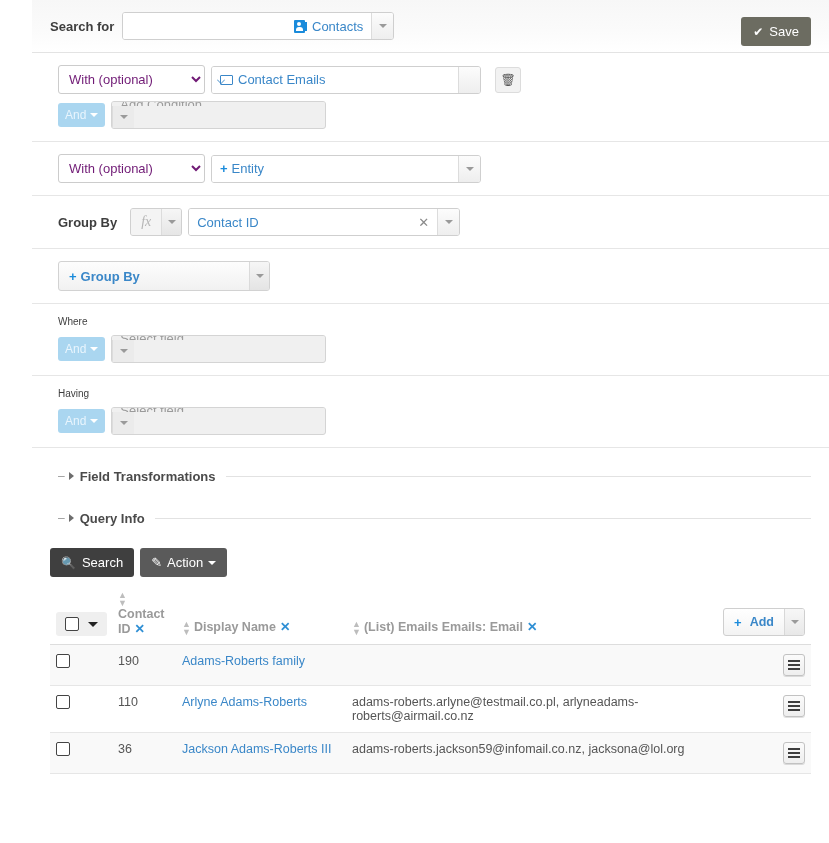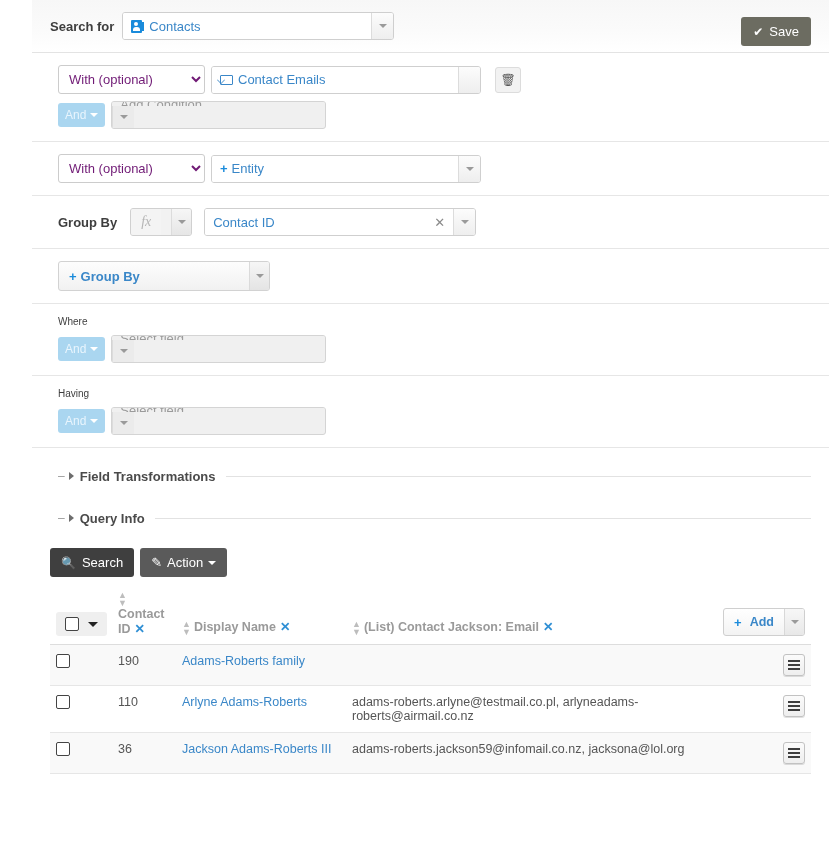--- a/index.html
+++ b/index.html
@@ -59,21 +59,21 @@
   .sel2.muted .sel2-arrow { background: #ebebeb; }
   .caret-sm {
     width: 0; height: 0;
     border-left: 4px solid transparent;
     border-right: 4px solid transparent;
     border-top: 4px solid #9a9a9a;
   }
   .blue-txt { color: #3a87c8; }
 
   .search-for-sel { width: 272px; }
-  .search-for-sel .sel2-body { color: #3a87c8; }
+  .search-for-sel .sel2-body { color: #3a87c8; justify-content: flex-end; }
 
   .icon-contacts {
     display:inline-block; width:13px; height:13px; margin-right:5px;
     position: relative; flex: 0 0 13px;
   }
   .icon-contacts .bk {
     position:absolute; left:0; top:0; width:11px; height:13px;
     background:#1a8bdb; border-radius:1px;
   }
   .icon-contacts .bk::after{
@@ -161,21 +161,21 @@
     border-right:1.4px solid #3a87c8; border-bottom:1.4px solid #3a87c8;
     transform: rotate(45deg) scale(0.62); transform-origin: top left;
   }
   .plus-ico { color:#1a8bdb; font-weight:bold; margin-right:4px; font-size:13px; }
 
   
   .gb-label { font-weight:bold; margin-right:7px; }
   .fx-btn {
     display:inline-flex; align-items:stretch; height:28px;
     border:1px solid #d0d0d0; border-radius:3px; overflow:hidden;
-    background:#f2f2f2; margin-right:6px;gap:10px;
+    background:#f2f2f2; 
   }
   .fx-btn .fx-txt {
     width:30px; display:flex; align-items:center; justify-content:center;
     font-family:"Liberation Serif", serif; font-style:italic; color:#b5b5b5; font-size:14px;
     background:#f4f4f4;
   }
   .fx-btn .fx-ar {
     width:20px; display:flex; align-items:center; justify-content:center;
     background:linear-gradient(to bottom,#f6f6f6,#e6e6e6); border-left:1px solid #dcdcdc;
   }
@@ -458,21 +458,21 @@
               <span class="caret-dk"></span>
             </span>
           </th>
           <th class="col-id">
             <span class="sort-ar"><span>▲</span><span>▼</span></span><span>Contact ID</span><span class="hx">✕</span>
           </th>
           <th class="col-name">
             <span class="sort-ar"><span>▲</span><span>▼</span></span><span>Display Name</span><span class="hx">✕</span>
           </th>
           <th class="col-mail">
-            <span class="sort-ar"><span>▲</span><span>▼</span></span><span>(List) Contact Jackson: Email</span><span class="hx">✕</span>
+            <span class="sort-ar"><span>▲</span><span>▼</span></span><span>(List) Emails Emails: Email</span><span class="hx">✕</span>
           </th>
           <th class="col-act" style="overflow:visible">
             <span class="btn-add">
               <span class="ba-body">
                 <span class="plus-ico">+</span>
                 <span>Add</span>
               </span>
               <span class="ba-ar">
                   <span class="caret-sm"></span>
                 </span>

